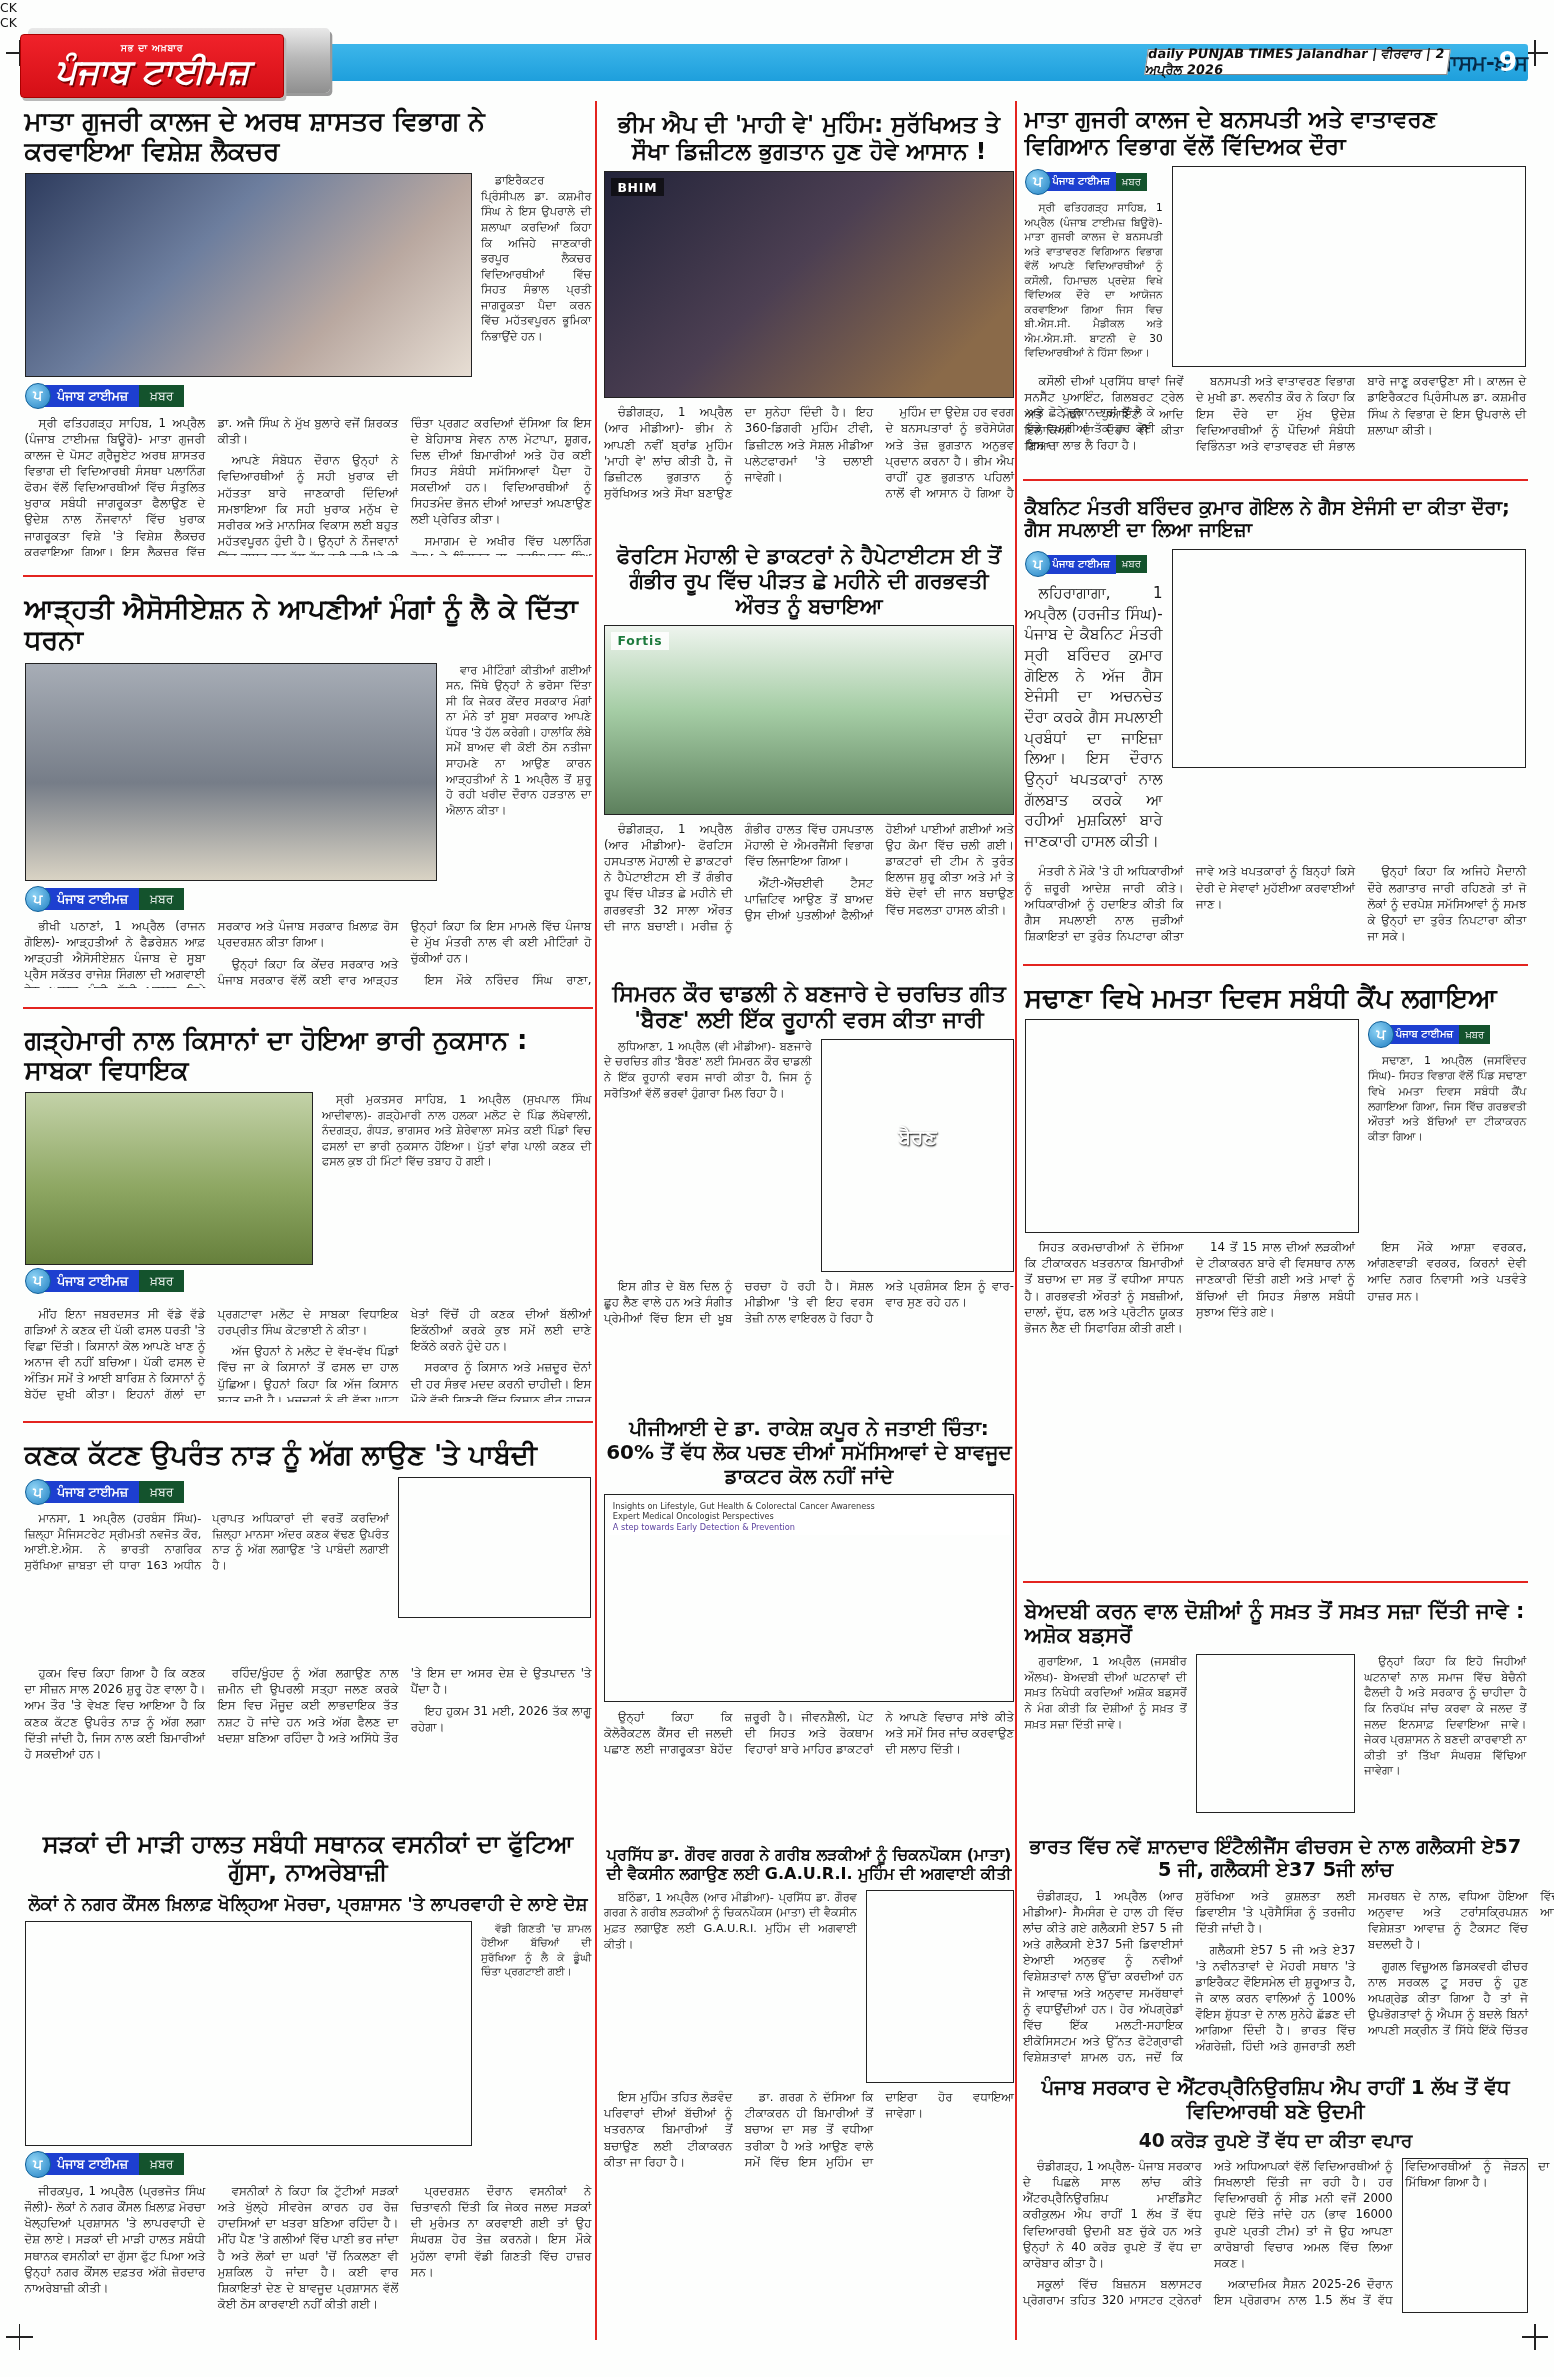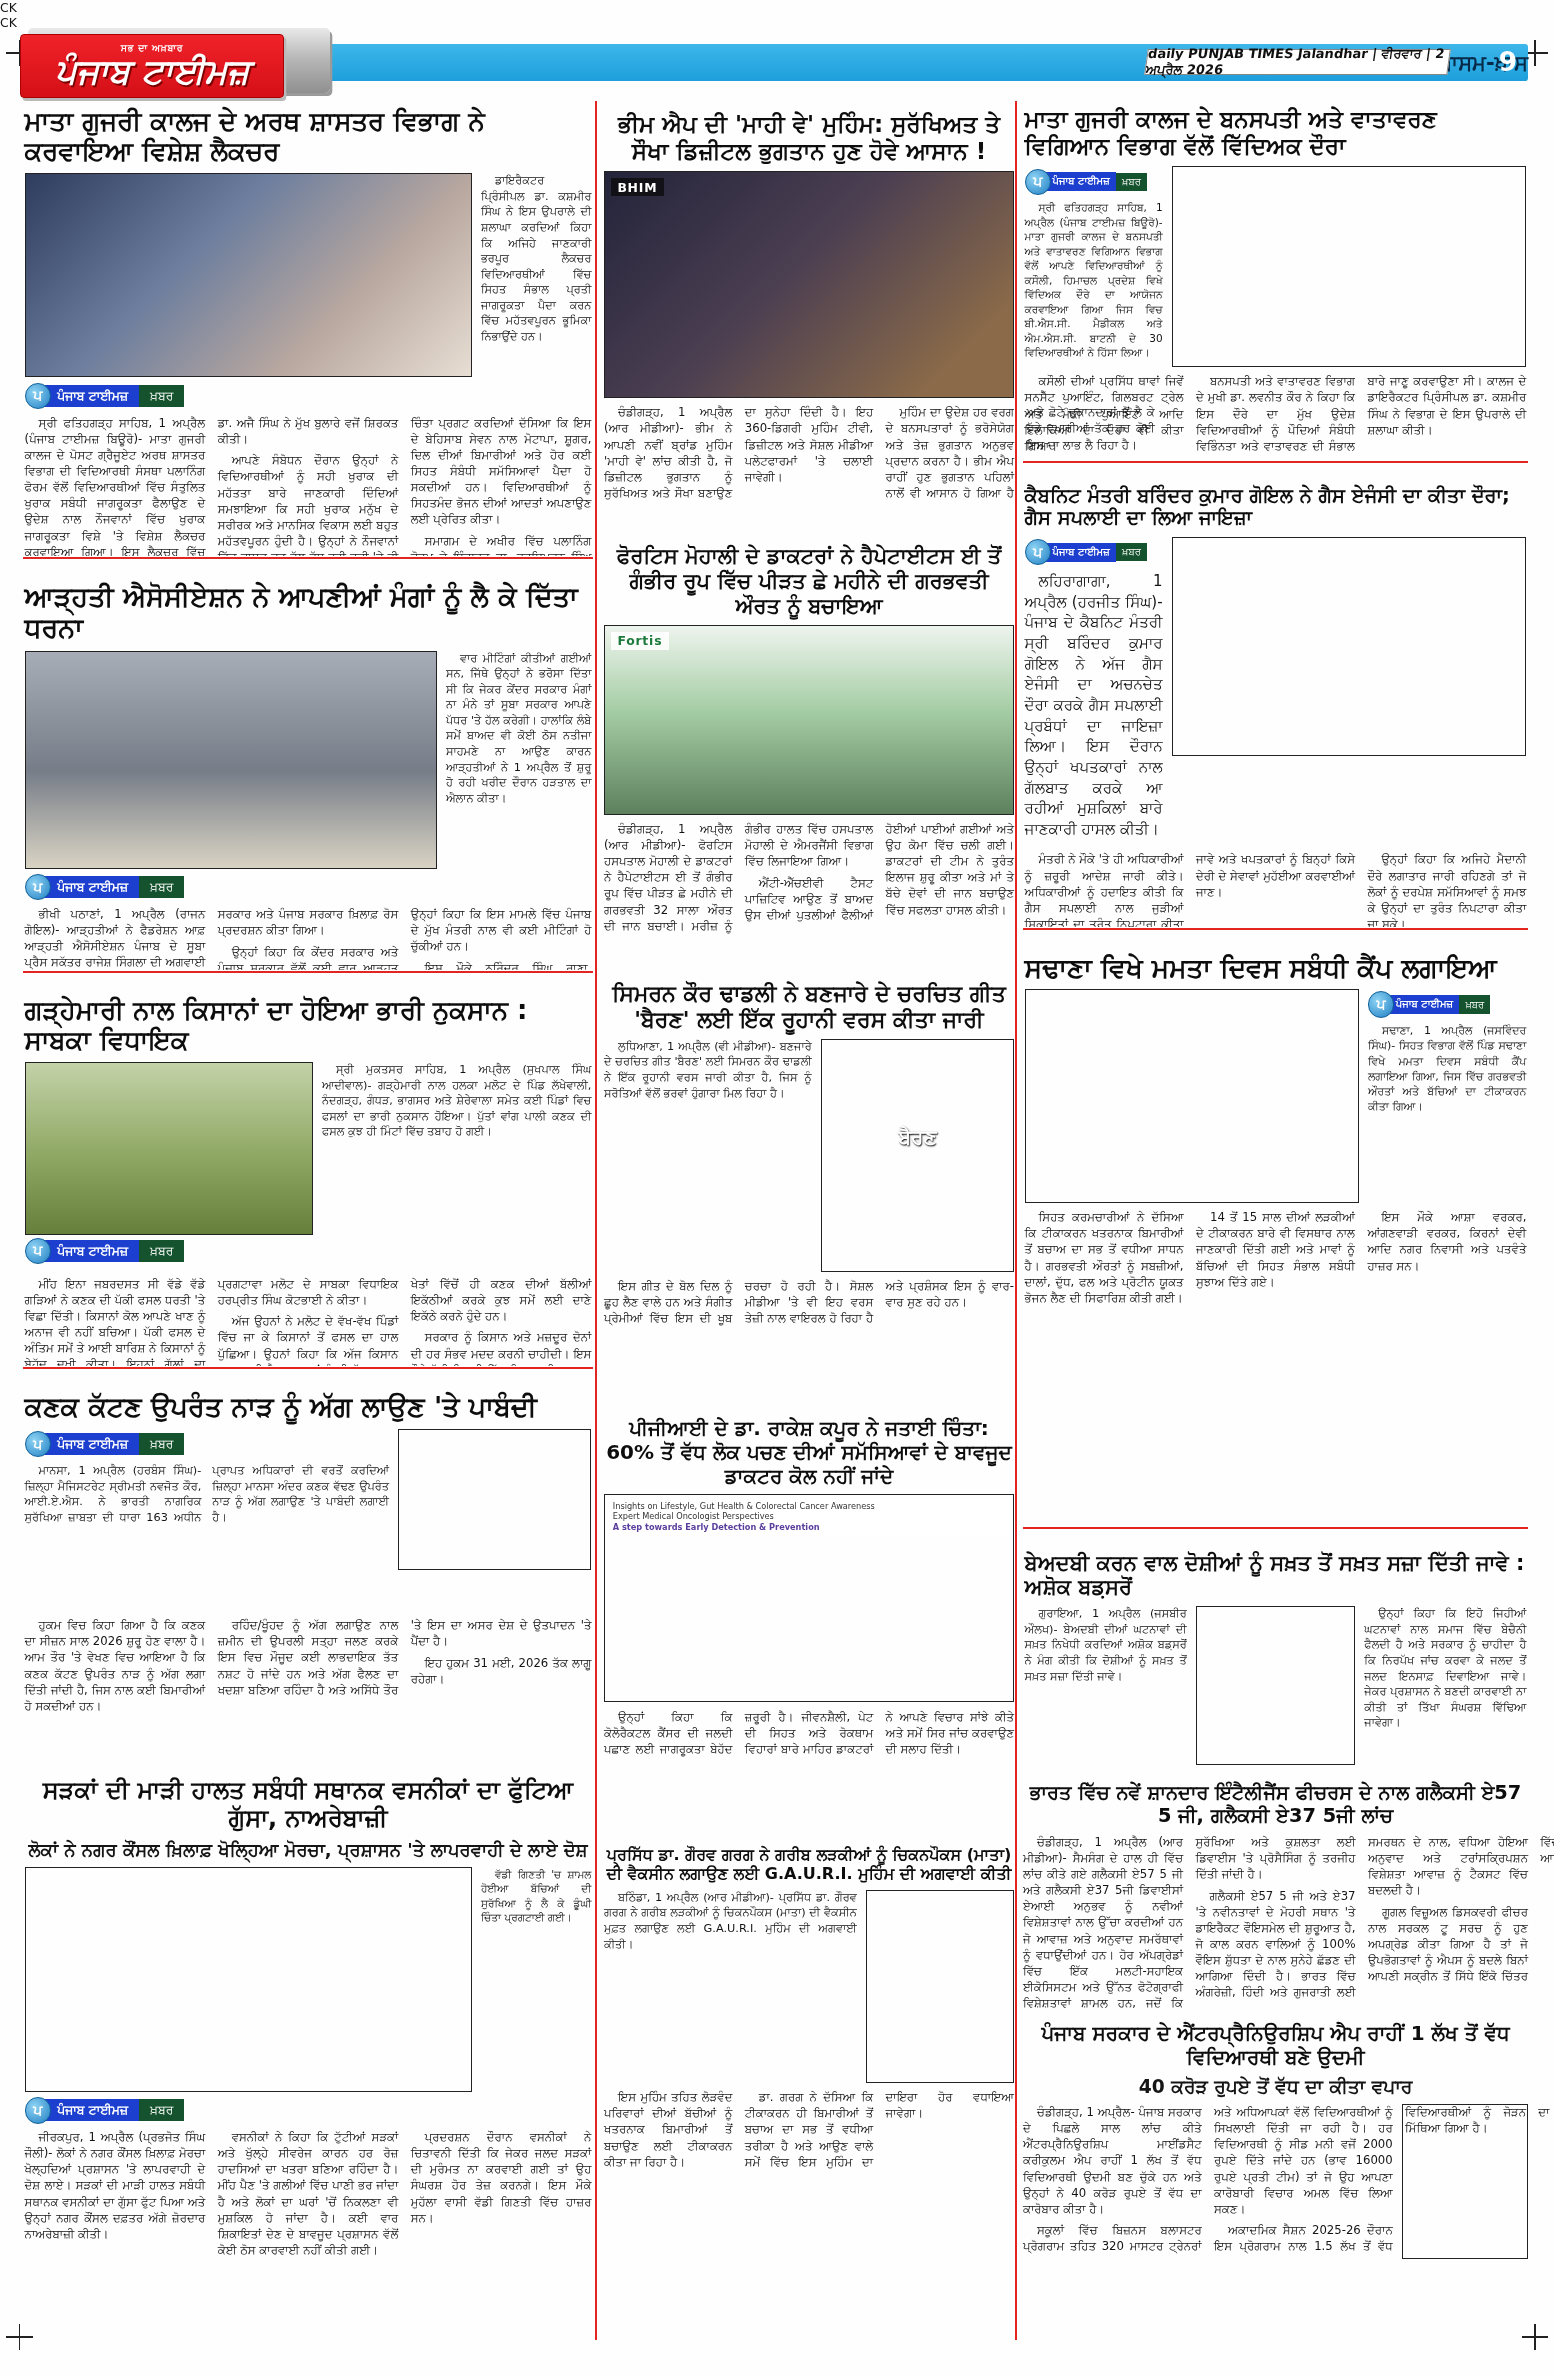--- a/index.html
+++ b/index.html
@@ -17,41 +17,41 @@
   .datebox{position:absolute;left:913px;top:5.4px;width:303px;height:26.4px;background:#fff;border:0.8px solid #888;display:flex;align-items:center;justify-content:center;font-size:13px;font-weight:700;color:#111;transform:skewX(-8deg)}
   .pagenum{position:absolute;right:11px;top:1.6px;font-size:26.4px;font-weight:700;color:#fff}
   .ribbon{position:absolute;left:28px;top:28px;width:302px;height:65px;background:linear-gradient(180deg,#e9e9e9,#b9b9b9 45%,#8f8f8f);border-radius:4.7px;box-shadow:2.3px 3.1px 0 #9a9a9a}
   .mast{position:absolute;left:20px;top:34px;width:264px;height:64px;background:linear-gradient(180deg,#f0222a,#d50f16);border:1.6px solid #a00;border-radius:4px;box-shadow:2.3px 3.1px 0 #b9b9b9;display:flex;flex-direction:column;align-items:center;justify-content:center}
   .mast .tag{font-size:9.3px;color:#fff;font-weight:700;letter-spacing:0.8px}
   .mast .logo{font-size:34px;line-height:1.05;font-weight:700;color:#fff;font-style:italic;text-shadow:1.6px 1.6px 0 #7a0000}
   
   .vsep{position:absolute;top:101px;bottom:37px;width:2.3px;background:#e3241f}
   .col{position:absolute;top:101px}
   .art{position:relative;overflow:hidden;padding:3.1px 1.6px 4.7px 1.6px}
-  .sep-top{border-top:2.3px solid #e3241f;margin-top:1px;padding-top:20px}
+  .sep-top{border-top:2.3px solid #e3241f;margin-top:19px;padding-top:14px}
   .hl{font-weight:700;color:#0d0d0d;line-height:1.18;margin:1.6px 0 6.2px 0}
   .hl.c{text-align:center}
   .sub{font-weight:700;text-align:center;font-size:18px;margin:0 0 6.2px 0;color:#151515}
   .row{display:flex;gap:9.3px;margin-bottom:6.2px}
   .lead{font-size:11.3px;line-height:1.38;text-align:justify}
   .lead p,.bodytxt p{margin-bottom:5.4px;text-indent:14px}
   .bodytxt{font-size:11.7px;line-height:1.38;text-align:justify;column-gap:12.4px}
   .c3{column-count:3}.c2{column-count:2}
   
   .badge{display:flex;align-items:center;gap:0;margin:3.1px 0 6.2px 0;height:25px}
   .bc{width:26.4px;height:26.4px;border-radius:50%;background:radial-gradient(circle at 35% 35%,#8fd4f5,#1f7ec2);color:#fff;font-weight:700;font-size:14px;display:flex;align-items:center;justify-content:center;border:1.6px solid #0e5f98;z-index:2}
   .bb{background:#1d3fd0;color:#fff;font-weight:700;font-size:12.4px;padding:3.1px 11px 3.9px 14px;margin-left:-7.8px}
   .br{background:#14532d;color:#fff;font-weight:400;font-size:12.4px;padding:3.1px 11px 3.9px 11px}
   
   .ph{position:relative;border:0.8px solid #222;flex-shrink:0;overflow:hidden}
   .ph .plabel{position:absolute;left:6.2px;top:6.2px;background:rgba(10,10,10,.75);color:#fff;font-weight:700;font-size:12.4px;padding:1.6px 6.2px;letter-spacing:0.8px}
   .ph .plabel.green{background:rgba(255,255,255,.85);color:#1d7a3d}
   .ph .cover-t{position:absolute;left:50%;top:42%;transform:translate(-50%,-50%);color:#fff;font-size:20px;font-weight:700;text-shadow:0.8px 0.8px 1.6px #000}
   .banner{position:absolute;left:3.1px;top:3.1px;right:3.1px;background:rgba(255,255,255,.92);padding:2.3px 4.7px;font-size:8.2px;color:#333;line-height:1.3}
-  .banner .b2{color:#5a3f9e;font-weight:700}
+  .banner .b2{color:#5a3f9e;font-weight:400}
   .ph-indoor{background:linear-gradient(135deg,#2e3c5e,#6d7e9e 38%,#b9a8a0 70%,#e7ded4)}
   .ph-protest{background:linear-gradient(180deg,#a7adb6,#767d88 55%,#d9d3c4)}
   .ph-field{background:linear-gradient(180deg,#c3d2a8,#8ea763 55%,#66803c)}
   .ph-shop{background:linear-gradient(135deg,#23243a,#4c3f52 45%,#8a6a49 85%)}
   .ph-fortis{background:linear-gradient(180deg,#eef4ee,#a5cda5 45%,#5d805d)}
   .ph-press{background:linear-gradient(180deg,#efe8d5,#cab globals 0;}
   .ph-press{background:linear-gradient(180deg,#efe8d5,#c7b78e 60%,#6c5c49)}
   .ph-portrait{background:linear-gradient(180deg,#dbe3ea,#8b9cab 60%,#4c5c6b)}
   .ph-outdoor{background:linear-gradient(180deg,#93b28d,#5f7c57 55%,#3a5331)}
   .ph-crowd{background:linear-gradient(180deg,#ddd5c4,#ab9c7c 55%,#7d745c)}

